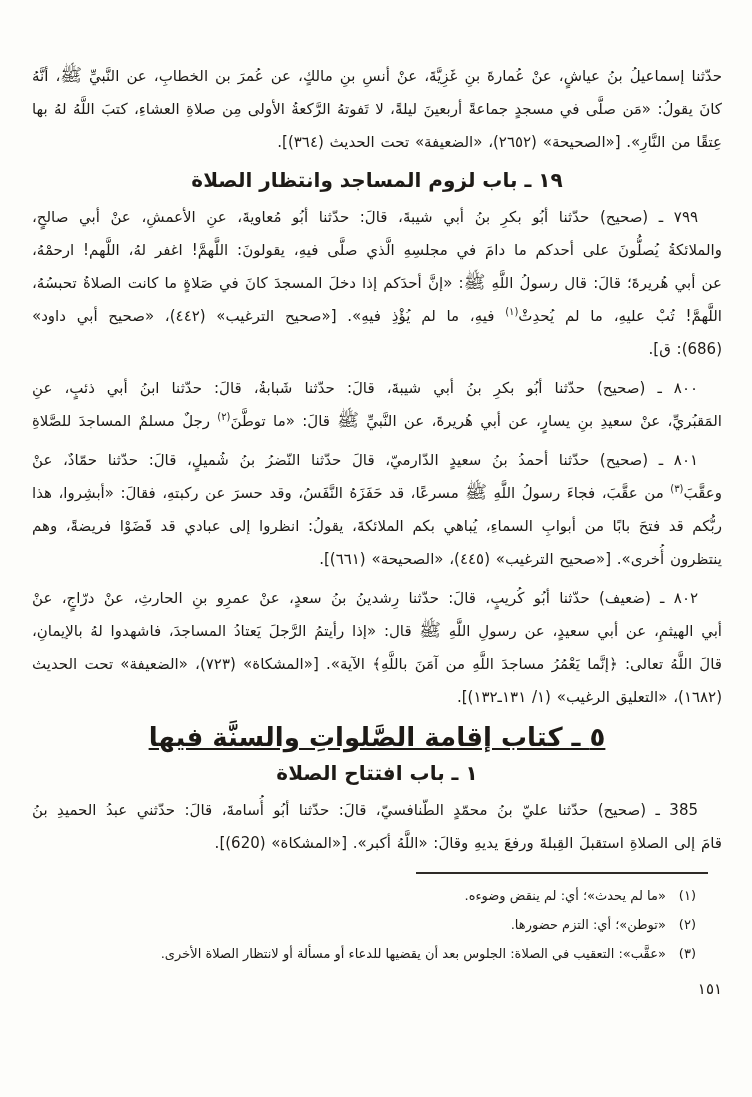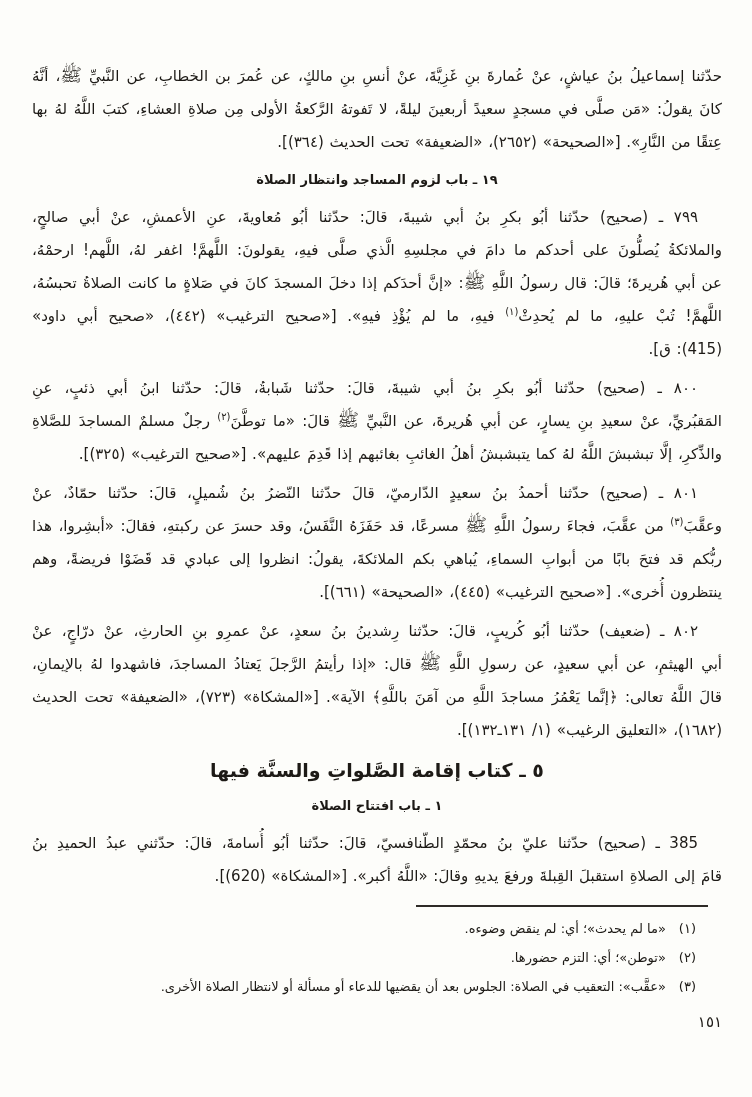--- a/index.html
+++ b/index.html
@@ -21,25 +21,25 @@
     text-align: justify;
     text-align-last: justify;
     word-spacing: 1px;
     white-space: normal;
   }
   .line.last { text-align-last: auto; }
   .line.hadith-start { text-indent: 24px; }
   .heading {
     text-align: center;
     font-weight: bold;
-    font-size: 13px;
+    font-size: 20px;
     line-height: 30px;
     margin: 6px 0 2px 0;
   }
-  .heading.book { font-size: 19px; margin-top: 8px; }
+  .heading.book { font-size: 26px; margin-top: 8px; text-decoration: underline; }
   sup.fnref { font-size: 10px; line-height: 0; vertical-align: super; }
   .saw { font-size: 18px; line-height: 0; }
   .fn-sep {
     width: 292px; height: 2px;
     background: #2e2b27;
     margin: 12px 14px 7px auto;
   }
   .footnote {
     display: flex;
     gap: 13px;
@@ -57,38 +57,37 @@
   }
 </style>
 </head>
 <body>
 
 <div class="page">
   <div class="content">
 
     <div class="para">
       <div class="line rich">حدّثنا إسماعيلُ بنُ عياشٍ، عنْ عُمارةَ بنِ غَزِيَّةَ، عنْ أنسِ بنِ مالكٍ، عن عُمرَ بن الخطابِ، عن النَّبيِّ <span class="saw">ﷺ</span>، أنَّهُ</div>
-      <div class="line rich">كانَ يقولُ: «مَن صلَّى في مسجدٍ سعيدً أربعينَ ليلةً، لا تَفوتهُ الرَّكعةُ الأولى مِن صلاةِ العشاءِ، كتبَ اللَّهُ لهُ بها</div>
+      <div class="line rich">كانَ يقولُ: «مَن صلَّى في مسجدٍ جماعةً أربعينَ ليلةً، لا تَفوتهُ الرَّكعةُ الأولى مِن صلاةِ العشاءِ، كتبَ اللَّهُ لهُ بها</div>
       <div class="line last rich">عِتقًا من النَّارِ». [«الصحيحة» (٢٦٥٢)، «الضعيفة» تحت الحديث (٣٦٤)].</div>
     </div>
 
     <div class="heading">١٩ ـ باب لزوم المساجد وانتظار الصلاة</div>
 
     <div class="para">
       <div class="line hadith-start rich">٧٩٩ ـ (صحيح) حدّثنا أبُو بكرِ بنُ أبي شيبةَ، قالَ: حدّثنا أبُو مُعاويةَ، عنِ الأعمشِ، عنْ أبي صالحٍ،</div>
       <div class="line rich">والملائكةُ يُصلُّونَ على أحدكم ما دامَ في مجلسِهِ الَّذي صلَّى فيهِ، يقولونَ: اللَّهمَّ! اغفر لهُ، اللَّهم! ارحمْهُ،</div>
       <div class="line rich">عن أبي هُريرةَ؛ قالَ: قال رسولُ اللَّهِ <span class="saw">ﷺ</span>: «إنَّ أحدَكم إذا دخلَ المسجدَ كانَ في صَلاةٍ ما كانت الصلاةُ تحبسُهُ،</div>
       <div class="line rich">اللَّهمَّ! تُبْ عليهِ، ما لم يُحدِثْ<sup class="fnref">(١)</sup> فيهِ، ما لم يُؤْذِ فيهِ». [«صحيح الترغيب» (٤٤٢)، «صحيح أبي داود»</div>
-      <div class="line last rich">(415): ق].</div>
+      <div class="line last rich">(686): ق].</div>
     </div>
 
     <div class="para">
       <div class="line hadith-start rich">٨٠٠ ـ (صحيح) حدّثنا أبُو بكرِ بنُ أبي شيبةَ، قالَ: حدّثنا شَبابةُ، قالَ: حدّثنا ابنُ أبي ذئبٍ، عنِ</div>
       <div class="line rich">المَقبُريِّ، عنْ سعيدِ بنِ يسارٍ، عن أبي هُريرةَ، عن النَّبيِّ <span class="saw">ﷺ</span> قالَ: «ما توطَّنَ<sup class="fnref">(٢)</sup> رجلٌ مسلمٌ المساجدَ للصَّلاةِ</div>
-      <div class="line last rich">والذِّكرِ، إلَّا تبشبشَ اللَّهُ لهُ كما يتبشبشُ أهلُ الغائبِ بغائبهم إذا قَدِمَ عليهم». [«صحيح الترغيب» (٣٢٥)].</div>
     </div>
 
     <div class="para">
       <div class="line hadith-start rich">٨٠١ ـ (صحيح) حدّثنا أحمدُ بنُ سعيدٍ الدّارميّ، قالَ حدّثنا النّضرُ بنُ شُميلٍ، قالَ: حدّثنا حمّادٌ، عنْ</div>
       <div class="line rich">وعقَّبَ<sup class="fnref">(٣)</sup> من عقَّبَ، فجاءَ رسولُ اللَّهِ <span class="saw">ﷺ</span> مسرعًا، قد حَفَزَهُ النَّفَسُ، وقد حسرَ عن ركبتهِ، فقالَ: «أبشِروا، هذا</div>
       <div class="line rich">ربُّكم قد فتحَ بابًا من أبوابِ السماءِ، يُباهي بكم الملائكةَ، يقولُ: انظروا إلى عبادي قد قَضَوْا فريضةً، وهم</div>
       <div class="line last rich">ينتظرون أُخرى». [«صحيح الترغيب» (٤٤٥)، «الصحيحة» (٦٦١)].</div>
     </div>
 
     <div class="para">

